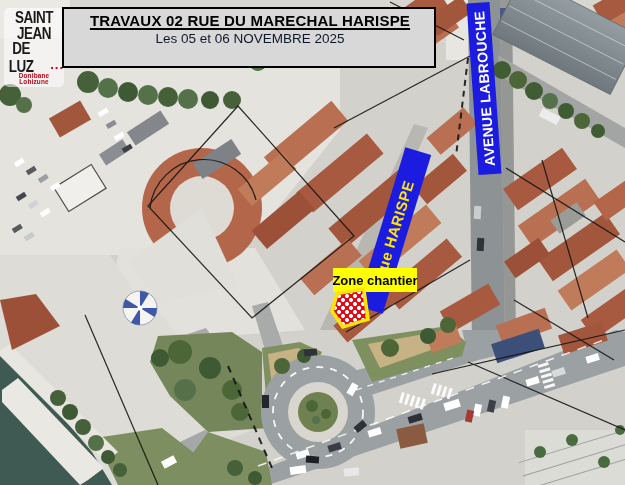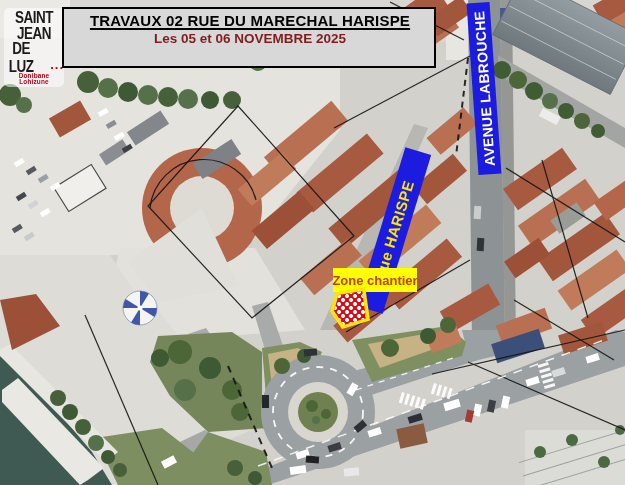--- a/index.html
+++ b/index.html
@@ -29,40 +29,40 @@
   .title-box{
     position:absolute;left:62px;top:7px;width:374px;z-index:6;box-sizing:border-box;
     background:var(--title-bg,#d8d8d8);border:2px solid var(--title-border,#000);
     padding:3px 6px 20px 8px;
     text-align:center;
   }
   .title-main{
     font-weight:700;font-size:15px;color:#000;white-space:nowrap;letter-spacing:.2px;
     text-decoration:underline;text-decoration-thickness:2px;text-underline-offset:2px;
   }
-  .title-sub{font-weight:700;font-size:13.5px;color:#7f1d1d;margin-top:2px;white-space:nowrap;}
+  .title-sub{font-weight:400;font-size:13.5px;color:#0f172a;margin-top:2px;white-space:nowrap;}
 
   
   .street-label{
     position:absolute;display:flex;align-items:center;justify-content:center;z-index:5;
     background:var(--label-blue,#1c1ce0);font-weight:700;white-space:nowrap;
   }
   .street-label.harispe{
     width:166px;height:27px;left:311px;top:217px;transform:rotate(-73deg);
     color:var(--harispe-text,#ffe600);font-size:15px;letter-spacing:.4px;
   }
   .street-label.labrouche{
     width:172px;height:23px;left:398px;top:77px;transform:rotate(-94deg);
     color:var(--labrouche-text,#fff);font-size:14px;letter-spacing:.3px;
   }
 
   
   .zone-label{
     position:absolute;left:333px;top:268px;width:84px;height:24px;z-index:5;
-    background:var(--zone-yellow,#ffff00);color:#c2410c;font-weight:700;font-size:13px;
+    background:var(--zone-yellow,#ffff00);color:#000000;font-weight:700;font-size:13px;
     display:flex;align-items:center;justify-content:center;white-space:nowrap;
   }
   .zone-marker{
     position:absolute;left:330px;top:287px;width:40px;height:42px;z-index:5;
     background:var(--marker-border,#ffe600);
     clip-path:polygon(14% 12%, 88% 0%, 100% 80%, 30% 100%, 0% 58%);
   }
   .zone-marker-fill{
     position:absolute;inset:4px;
     clip-path:polygon(14% 12%, 88% 0%, 100% 80%, 30% 100%, 0% 58%);

